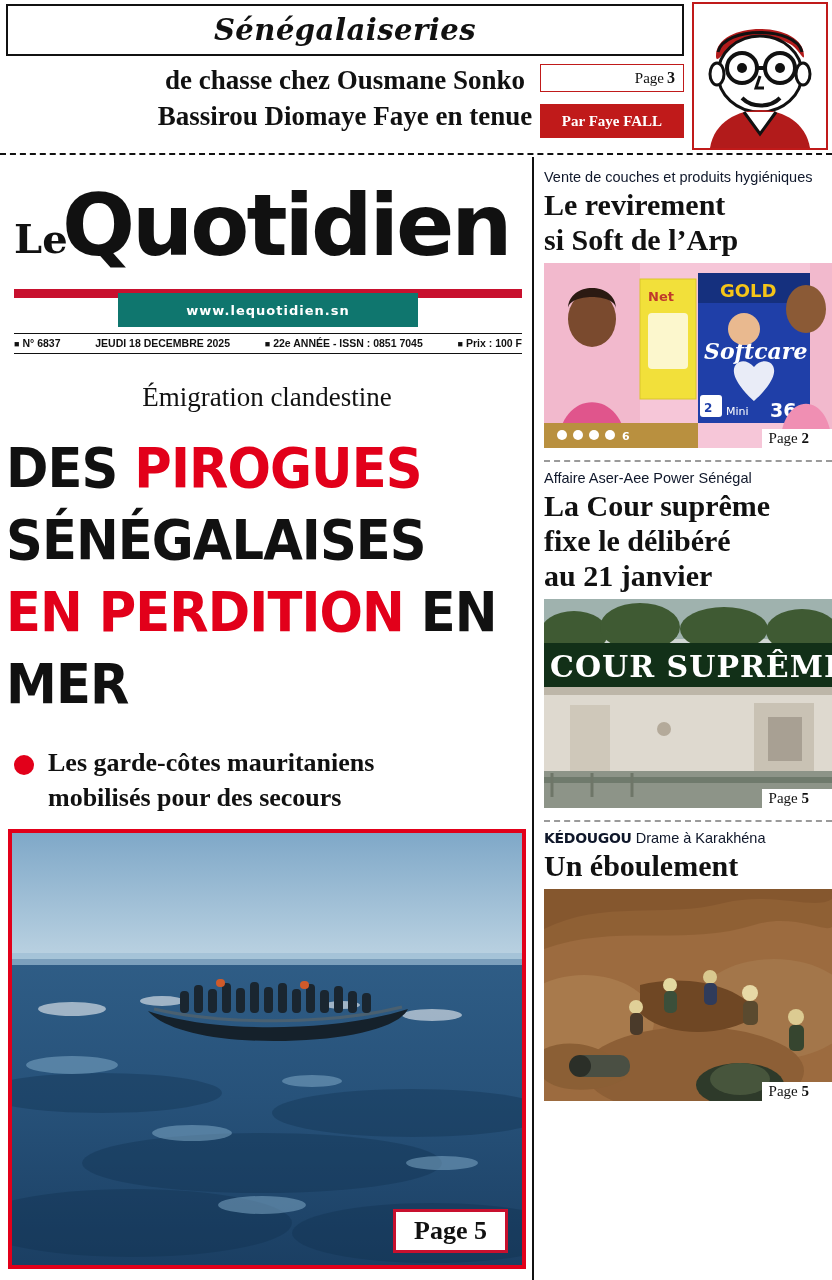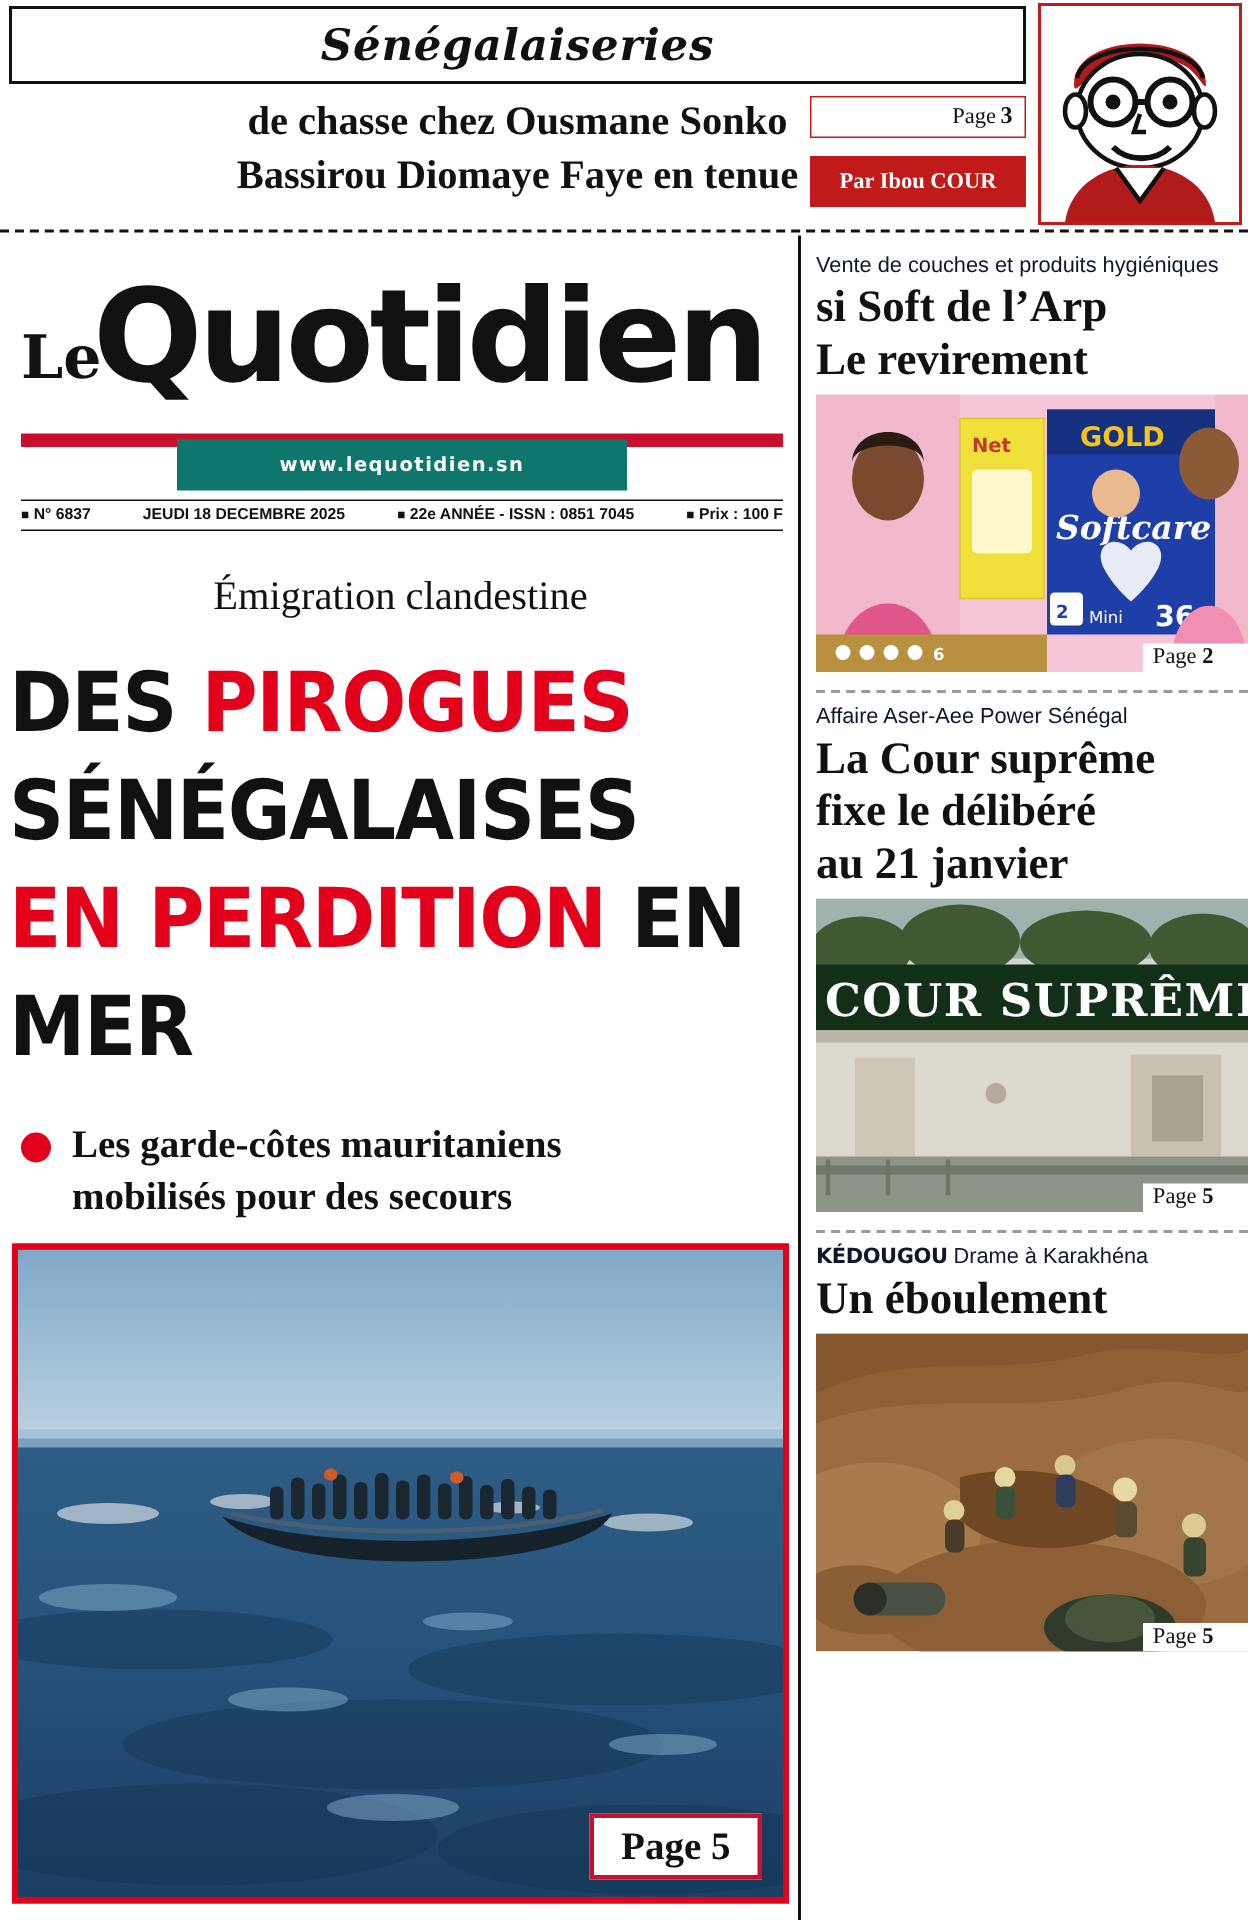--- a/index.html
+++ b/index.html
@@ -302,21 +302,21 @@
     <div class="chron-headline">
       <div>de chasse chez Ousmane Sonko</div>
       <div>Bassirou Diomaye Faye en tenue</div>
     </div>
 
     <div class="page-ref-box">
       <span>Page</span>
       <b>3</b>
     </div>
 
-    <div class="byline-box">Par Ibou COUR</div>
+    <div class="byline-box">Par Faye FALL</div>
 
     <div class="caricature">
       <svg width="132" height="144" viewBox="0 0 132 144">
         <rect x="0" y="0" width="132" height="144" fill="#ffffff"></rect>
 
         <path d="M22 52 C22 16 110 16 110 52 C110 58 104 44 96 40 C78 30 50 32 36 44 C28 50 22 60 22 52 Z" fill="#b21b1b"></path>
         <path d="M24 48 C30 22 102 22 108 48" fill="none" stroke="#111" stroke-width="3"></path>
 
         <ellipse cx="66" cy="70" rx="42" ry="38" fill="#ffffff" stroke="#111" stroke-width="3"></ellipse>
 
@@ -434,22 +434,22 @@
       </svg>
       <div class="page5-badge">Page 5</div>
     </div>
   </div>
 
   <div class="right-col">
 
     <div>
       <div class="r-kicker">Vente de couches et produits hygiéniques</div>
       <div class="r-title">
+        <div>Le revirement</div>
         <div>si Soft de l’Arp</div>
-        <div>Le revirement</div>
       </div>
       <div class="r-photo" style="height:185px;">
         <svg width="288" height="185" viewBox="0 0 288 185" preserveAspectRatio="none">
           <rect width="288" height="185" fill="#f6c6d8"></rect>
 
           <rect x="0" y="0" width="96" height="185" fill="#f2b9cd"></rect>
           <ellipse cx="48" cy="56" rx="24" ry="28" fill="#7a4a2e"></ellipse>
           <path d="M24 46 C24 18 72 18 72 46 C72 30 24 30 24 46 Z" fill="#2b1a12"></path>
           <path d="M14 185 C14 124 82 124 82 185 Z" fill="#e0558c"></path>
 

